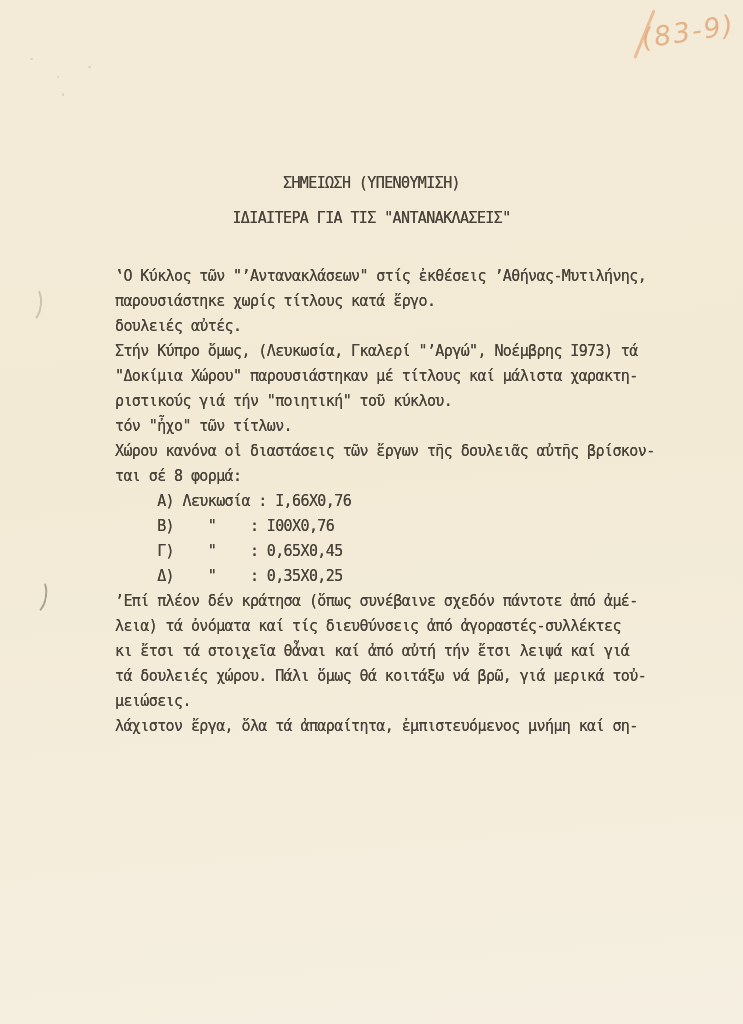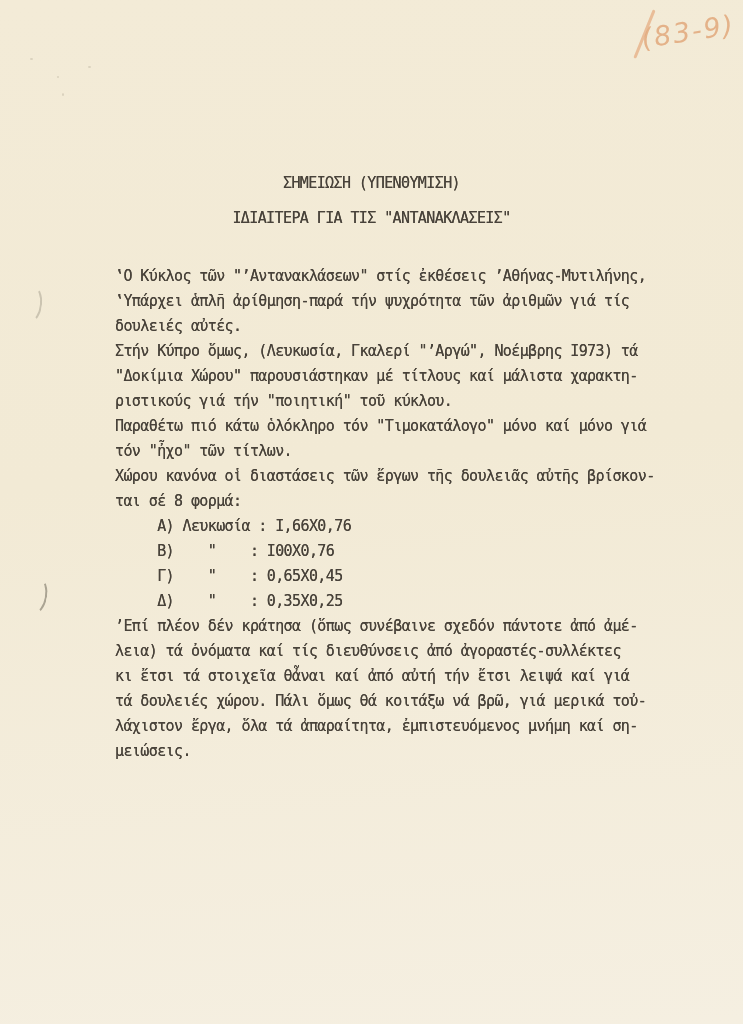--- a/index.html
+++ b/index.html
@@ -103,34 +103,33 @@
   <div class="speckle sp3"></div>
   <div class="speckle sp4"></div>
 
   <div class="titles typewriter">
     <div class="line">ΣΗΜΕΙΩΣΗ (ΥΠΕΝΘΥΜΙΣΗ)</div>
     <div class="line">ΙΔΙΑΙΤΕΡΑ ΓΙΑ ΤΙΣ "ΑΝΤΑΝΑΚΛΑΣΕΙΣ"</div>
   </div>
 
   <div class="body-text typewriter">
     <div class="line">‛Ο Κύκλος τῶν "’Αντανακλάσεων" στίς ἐκθέσεις ’Αθήνας-Μυτιλήνης,</div>
-    <div class="line">‛Υπάρχει ἁπλῆ ἀρίθμηση-παρά τήν ψυχρότητα τῶν ἀριθμῶν γιά τίς</div>
+    <div class="line">παρουσιάστηκε χωρίς τίτλους κατά ἔργο.</div>
     <div class="line">δουλειές αὐτές.</div>
     <div class="line">Στήν Κύπρο ὅμως, (Λευκωσία, Γκαλερί "’Αργώ", Νοέμβρης Ι973) τά</div>
     <div class="line">"Δοκίμια Χώρου" παρουσιάστηκαν μέ τίτλους καί μάλιστα χαρακτη-</div>
     <div class="line">ριστικούς γιά τήν "ποιητική" τοῦ κύκλου.</div>
-    <div class="line">Παραθέτω πιό κάτω ὁλόκληρο τόν "Τιμοκατάλογο" μόνο καί μόνο γιά</div>
     <div class="line">τόν "ἦχο" τῶν τίτλων.</div>
     <div class="line">Χώρου κανόνα οἱ διαστάσεις τῶν ἔργων τῆς δουλειᾶς αὐτῆς βρίσκον-</div>
     <div class="line">ται σέ 8 φορμά:</div>
     <div class="line">     Α) Λευκωσία : Ι,66Χ0,76</div>
     <div class="line">     Β)    "    : Ι00Χ0,76</div>
     <div class="line">     Γ)    "    : 0,65Χ0,45</div>
     <div class="line">     Δ)    "    : 0,35Χ0,25</div>
     <div class="line">’Επί πλέον δέν κράτησα (ὅπως συνέβαινε σχεδόν πάντοτε ἀπό ἀμέ-</div>
     <div class="line">λεια) τά ὀνόματα καί τίς διευθύνσεις ἀπό ἀγοραστές-συλλέκτες</div>
     <div class="line">κι ἔτσι τά στοιχεῖα θἆναι καί ἀπό αὐτή τήν ἔτσι λειψά καί γιά</div>
     <div class="line">τά δουλειές χώρου. Πάλι ὅμως θά κοιτάξω νά βρῶ, γιά μερικά τοὐ-</div>
+    <div class="line">μειώσεις.</div>
     <div class="line">λάχιστον ἔργα, ὅλα τά ἀπαραίτητα, ἐμπιστευόμενος μνήμη καί ση-</div>
-    <div class="line">μειώσεις.</div>
   </div>
 
 </div>
 
 </body></html>

